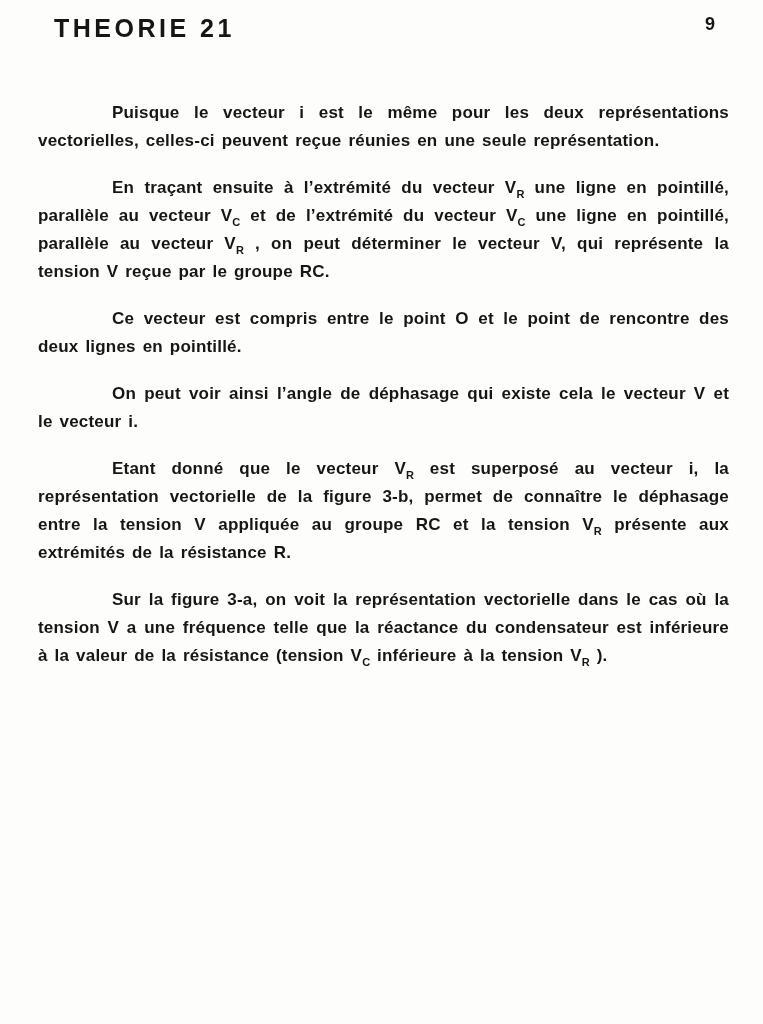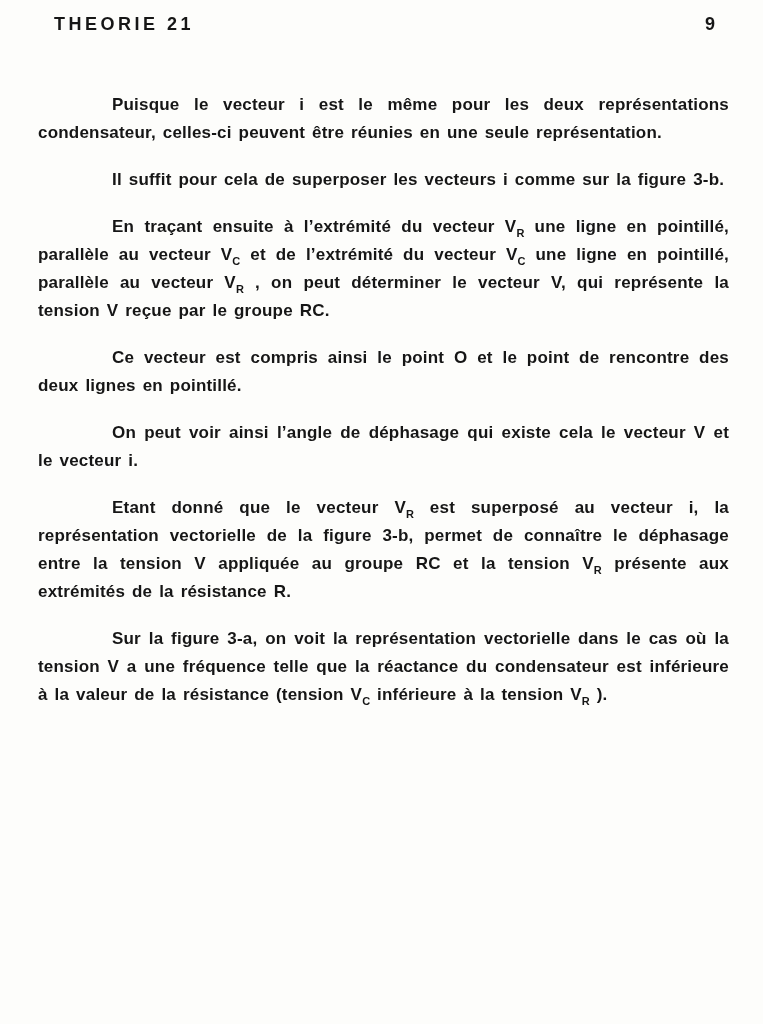--- a/index.html
+++ b/index.html
@@ -19,21 +19,21 @@
     font-family: "Liberation Sans", sans-serif;
     font-weight: 700;
     -webkit-font-smoothing: antialiased;
   }
   .page-header {
     display: flex;
     justify-content: space-between;
     align-items: flex-start;
   }
   .doc-title {
-    font-size: 18px;
+    font-size: 25px;
     letter-spacing: 3.5px;
     margin-left: 16px;
     white-space: nowrap;
   }
   .page-number {
     font-size: 18px;
     letter-spacing: 1px;
     padding-right: 13px;
   }
   .body-text {
@@ -61,22 +61,21 @@
 <body>
 
 <div class="page" style="--paper: #fdfdfb; --ink: #161616;">
 
   <div class="page-header">
     <span class="doc-title">THEORIE 21</span>
     <span class="page-number">9</span>
   </div>
 
   <div class="body-text">
-    <p>Puisque le vecteur i est le même pour les deux représentations condensateur, celles-ci peuvent être réunies en une seule représentation.</p>
-    <p>Il suffit pour cela de superposer les vecteurs i comme sur la figure 3-b.</p>
+    <p>Puisque le vecteur i est le même pour les deux représentations vectorielles, celles-ci peuvent reçue réunies en une seule représentation.</p>
     <p>En traçant ensuite à l’extrémité du vecteur V<sub>R</sub> une ligne en pointillé, parallèle au vecteur V<sub>C</sub> et de l’extrémité du vecteur V<sub>C</sub> une ligne en pointillé, parallèle au vecteur V<sub>R</sub> , on peut déterminer le vecteur V, qui représente la tension V reçue par le groupe RC.</p>
-    <p>Ce vecteur est compris ainsi le point O et le point de rencontre des deux lignes en pointillé.</p>
+    <p>Ce vecteur est compris entre le point O et le point de rencontre des deux lignes en pointillé.</p>
     <p>On peut voir ainsi l’angle de déphasage qui existe cela le vecteur V et le vecteur i.</p>
     <p>Etant donné que le vecteur V<sub>R</sub> est superposé au vecteur i, la représentation vectorielle de la figure 3-b, permet de connaître le déphasage entre la tension V appliquée au groupe RC et la tension V<sub>R</sub> présente aux extrémités de la résistance R.</p>
     <p>Sur la figure 3-a, on voit la représentation vectorielle dans le cas où la tension V a une fréquence telle que la réactance du condensateur est inférieure à la valeur de la résistance (tension V<sub>C</sub> inférieure à la tension V<sub>R</sub> ).</p>
   </div>
 
 </div>
 
 </body></html>

